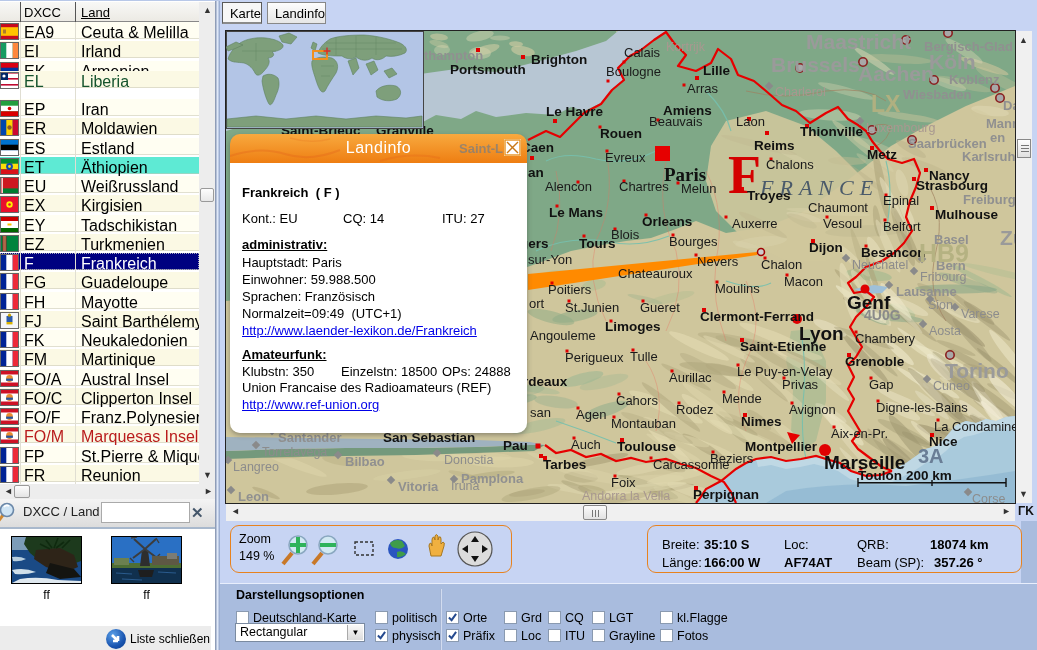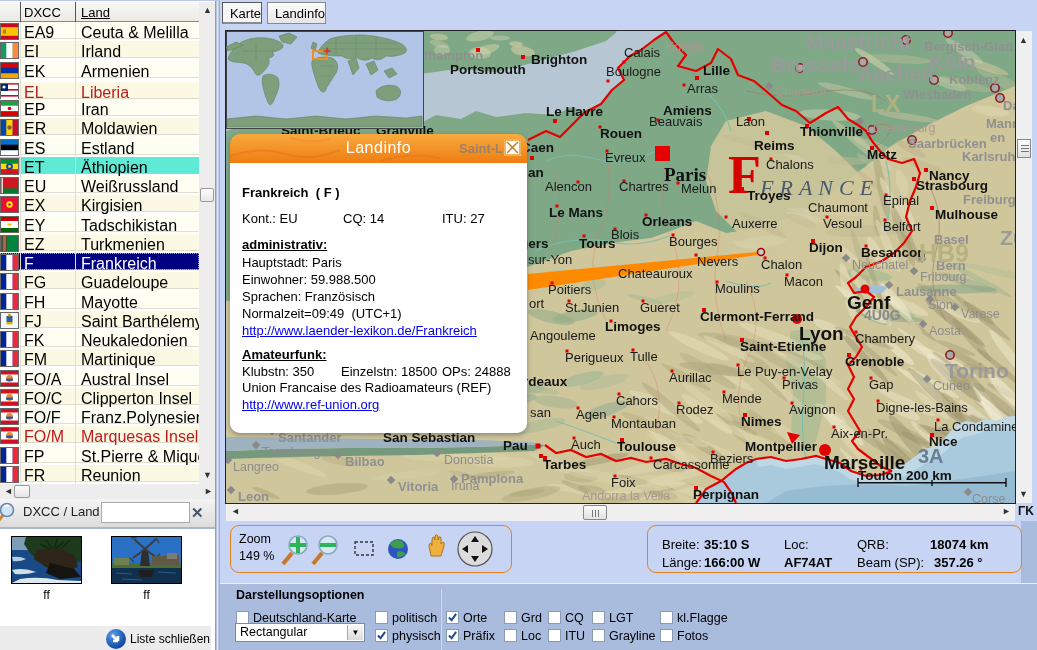--- a/index.html
+++ b/index.html
@@ -107,21 +107,21 @@
 <div class="lr" style="top:59.5px;background:#fffef2;color:#000;">
         <span class="fl"><svg width="19" height="17" viewBox="0 0 19 17" xmlns="http://www.w3.org/2000/svg">
             <rect width="19" height="17" fill="#d90012"></rect>
             <rect y="5.7" width="19" height="5.6" fill="#0033a0"></rect>
             <rect y="11.3" width="19" height="5.7" fill="#f2a800"></rect>
             <rect x="0.5" y="0.5" width="18" height="16" fill="none" stroke="#666" stroke-width="1"></rect>
           </svg></span>
         <span class="c1">EK</span>
         <span class="c2">Armenien</span>
       </div>
-<div class="lr" style="top:81px;background:#fbf9e4;color:#b91c1c;">
+<div class="lr" style="top:70px;background:#fbf9e4;color:#14532d;">
         <span class="fl"><svg width="19" height="17" viewBox="0 0 19 17" xmlns="http://www.w3.org/2000/svg">
             <rect width="19" height="17" fill="#fff"></rect>
             <rect y="0" width="19" height="1.6" fill="#bf0a30"></rect>
             <rect y="6" width="19" height="1.6" fill="#bf0a30"></rect>
             <rect y="12" width="19" height="1.6" fill="#bf0a30"></rect>
             <rect width="8" height="8" fill="#002868"></rect>
             <circle cx="4" cy="4" r="1.6" fill="#fff"></circle>
             <rect x="0.5" y="0.5" width="18" height="16" fill="none" stroke="#666" stroke-width="1"></rect>
           </svg></span>
         <span class="c1">EL</span>

